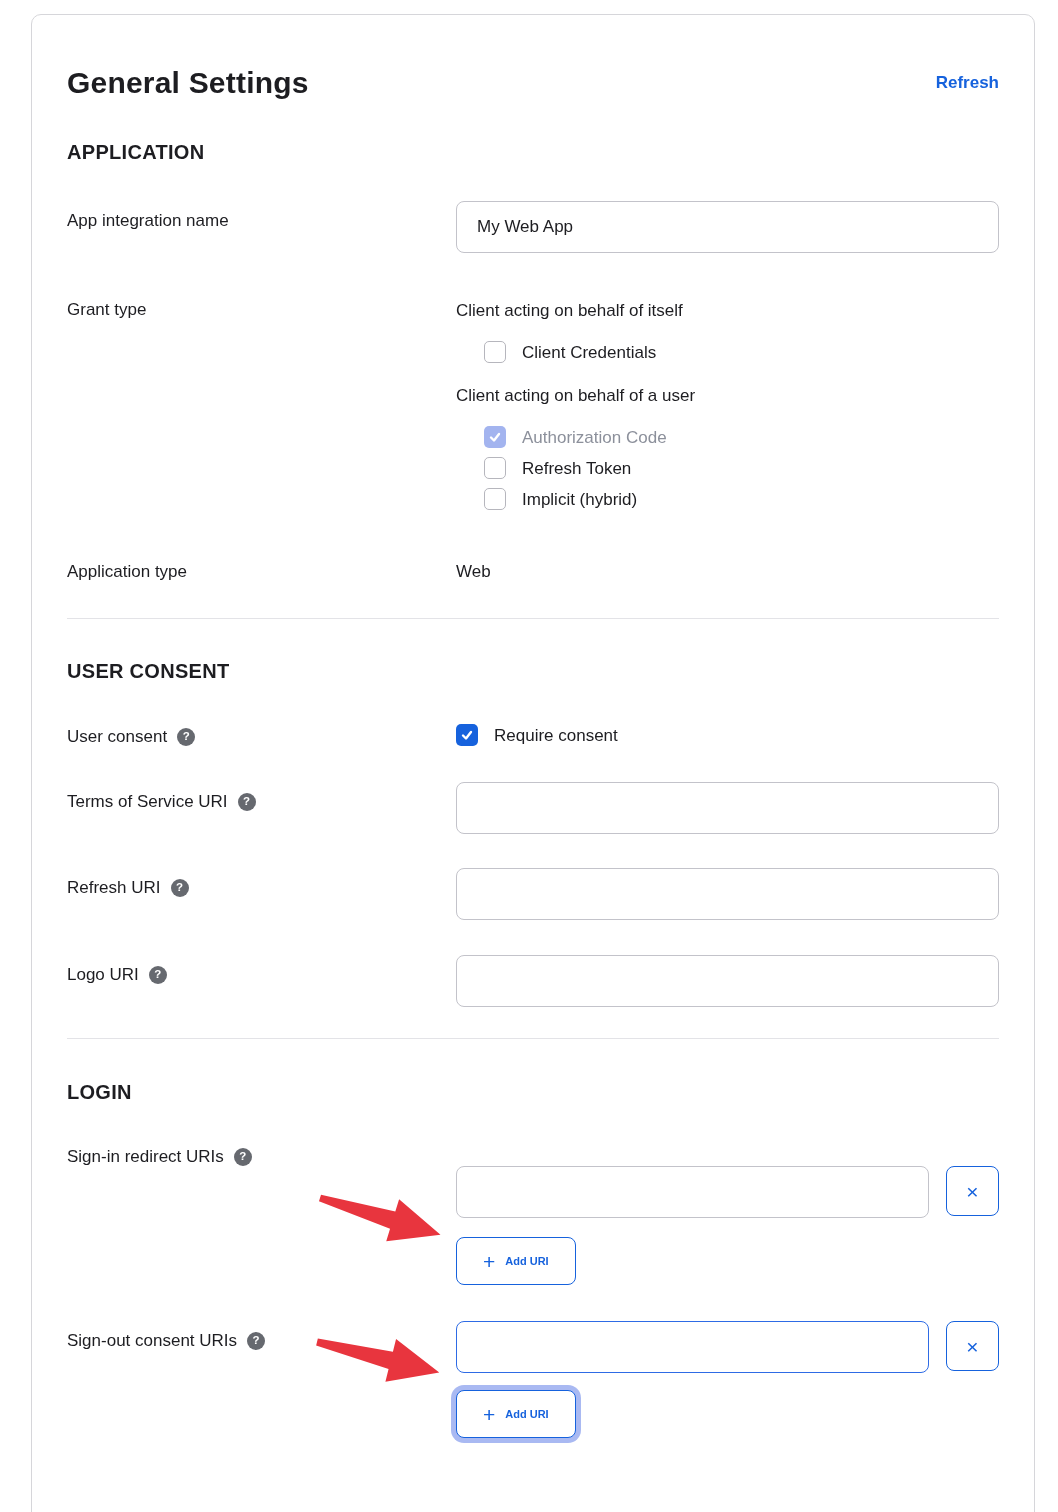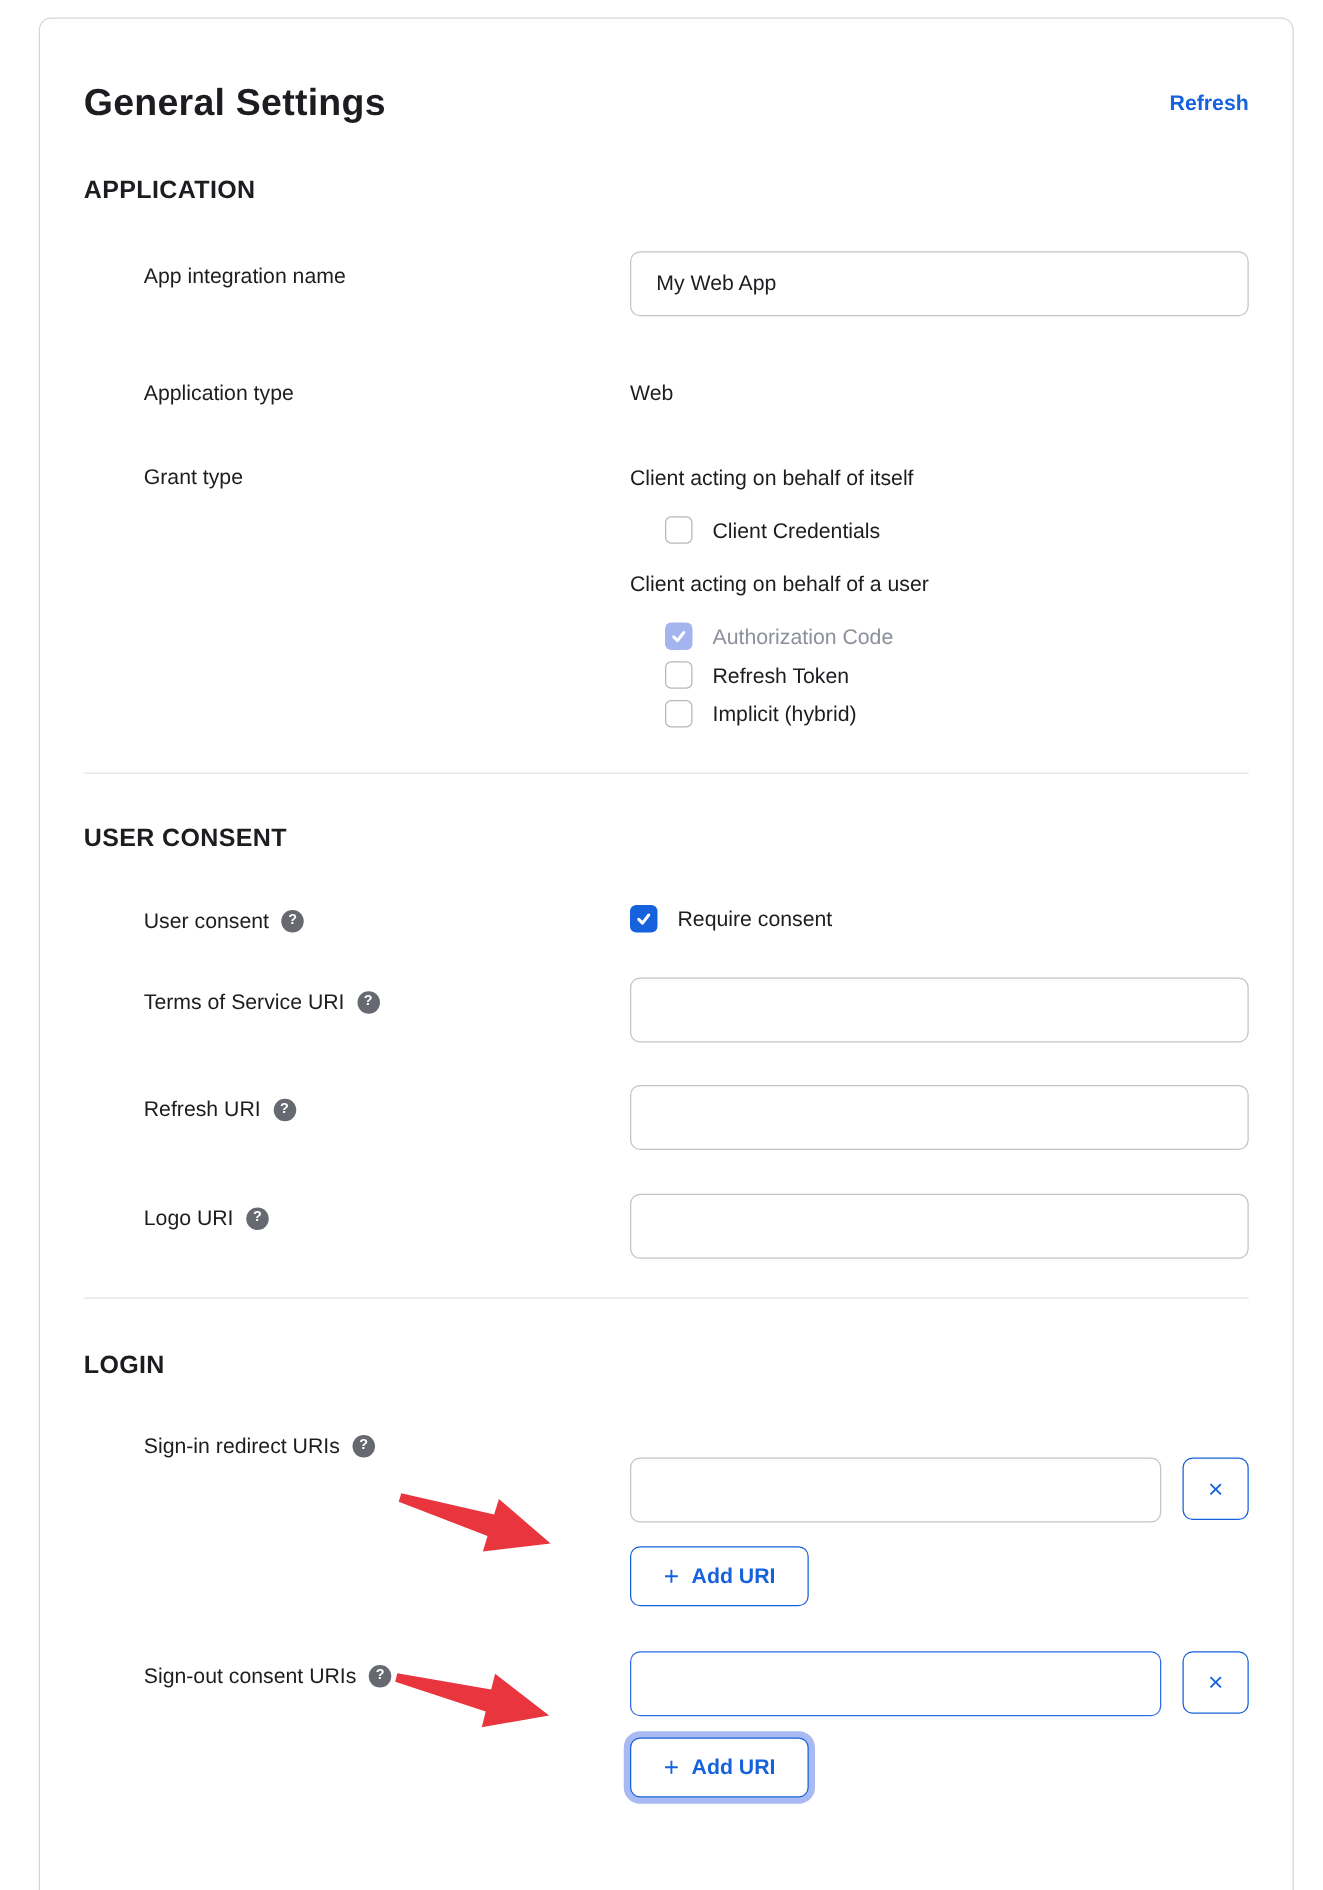--- a/index.html
+++ b/index.html
@@ -18,21 +18,21 @@
   .card{position:absolute;left:31px;top:14px;width:1004px;height:1620px;
     background:#fff;border:1px solid #d6d6da;border-radius:10px;padding:0 35px;}
   .card-header{display:flex;justify-content:space-between;align-items:flex-start;padding-top:52px;}
   .page-title{font-size:30px;font-weight:bold;line-height:32px;letter-spacing:.2px;}
   .cancel-link{font-size:17px;font-weight:bold;color:var(--color-accent);cursor:pointer;margin-top:6px;text-decoration:none;}
   .section-title{font-size:20px;font-weight:bold;letter-spacing:.3px;line-height:26px;}
   .sec-application{margin-top:40px;}
   .sec-consent{margin-top:39px;}
   .sec-login{margin-top:40px;}
   .form-row{display:flex;align-items:flex-start;}
-  .label-col{width:389px;flex:none;padding-top:9px;font-size:17px;line-height:21px;display:flex;align-items:center;margin-left:48px;}
+  .label-col{width:389px;flex:none;padding-top:9px;font-size:17px;line-height:21px;display:flex;align-items:center;}
   .label-col.no-pad{padding-top:2px;}
   .value-col{flex:1;min-width:0;}
   .row-appname{margin-top:36px;}
   .row-apptype{margin-top:42px;}
   .row-grant{margin-top:37px;}
   .row-consent{margin-top:40px;}
   .row-tos{margin-top:35px;}
   .row-policy{margin-top:34px;}
   .row-logo{margin-top:35px;}
   .row-signin{margin-top:39px;}
@@ -60,21 +60,21 @@
   .help-icon{display:inline-flex;align-items:center;justify-content:center;width:18px;height:18px;
     border-radius:50%;background:#66696f;color:#fff;font-size:11.5px;font-weight:bold;margin-left:10px;flex:none;cursor:pointer;}
   .uri-row{display:flex;align-items:flex-start;gap:17px;margin-top:22px;}
   .uri-row.first{margin-top:0;}
   .uri-row .text-input{flex:1;}
   .remove-btn{width:53px;height:50px;flex:none;border:1px solid var(--color-accent);border-radius:8px;
     background:#fff;color:var(--color-accent);font-size:21px;line-height:1;display:flex;align-items:center;justify-content:center;cursor:pointer;}
   .add-uri-btn{margin-top:19px;height:48px;padding:0 26px;display:inline-flex;align-items:center;gap:10px;
     border:1px solid var(--color-accent);border-radius:8px;background:#fff;color:var(--color-accent);cursor:pointer;}
   .add-uri-btn .plus{font-size:21px;font-weight:normal;line-height:1;}
-  .add-uri-btn .add-label{font-size:17px;font-weight:bold;}
+  .add-uri-btn .add-label{font-size:11px;font-weight:bold;}
   .add-uri-btn.focus-ring{box-shadow:0 0 0 5px var(--color-focus-ring);margin-top:17px;}
   .wildcard-label b{font-weight:bold;}
   .annotation-arrow{position:absolute;z-index:5;pointer-events:none;}
   .annotation-arrow path{fill:var(--color-arrow-red);}
 </style>
 </head>
 <body>
 
 <div class="card">
 
@@ -85,27 +85,20 @@
 
   <h2 class="section-title sec-application">APPLICATION</h2>
 
   <div class="form-row row-appname">
     <div class="label-col">App integration name</div>
     <div class="value-col">
       <input class="text-input" type="text" value="My Web App" style="">
     </div>
   </div>
 
-  <div class="form-row row-apptype">
-    <div class="label-col">Application type</div>
-    <div class="value-col">
-      <div class="plain-value">Web</div>
-    </div>
-  </div>
-
   <div class="form-row row-grant">
     <div class="label-col">Grant type</div>
     <div class="value-col">
       <div class="grant-group-title gt1">Client acting on behalf of itself</div>
 
       <div class="cb-row indent mt20">
         <span class="cb"></span>
         <span class="cb-text">Client Credentials</span>
       </div>
 
@@ -125,20 +118,27 @@
         <span class="cb-text">Refresh Token</span>
       </div>
 
       <div class="cb-row indent mt9">
         <span class="cb"></span>
         <span class="cb-text">Implicit (hybrid)</span>
       </div>
     </div>
   </div>
 
+  <div class="form-row row-apptype">
+    <div class="label-col">Application type</div>
+    <div class="value-col">
+      <div class="plain-value">Web</div>
+    </div>
+  </div>
+
   <div class="divider"></div>
 
   <h2 class="section-title sec-consent">USER CONSENT</h2>
 
   <div class="form-row row-consent">
     <div class="label-col no-pad">
       <span>User consent</span>
       <span class="help-icon">?</span>
     </div>
     <div class="value-col">

